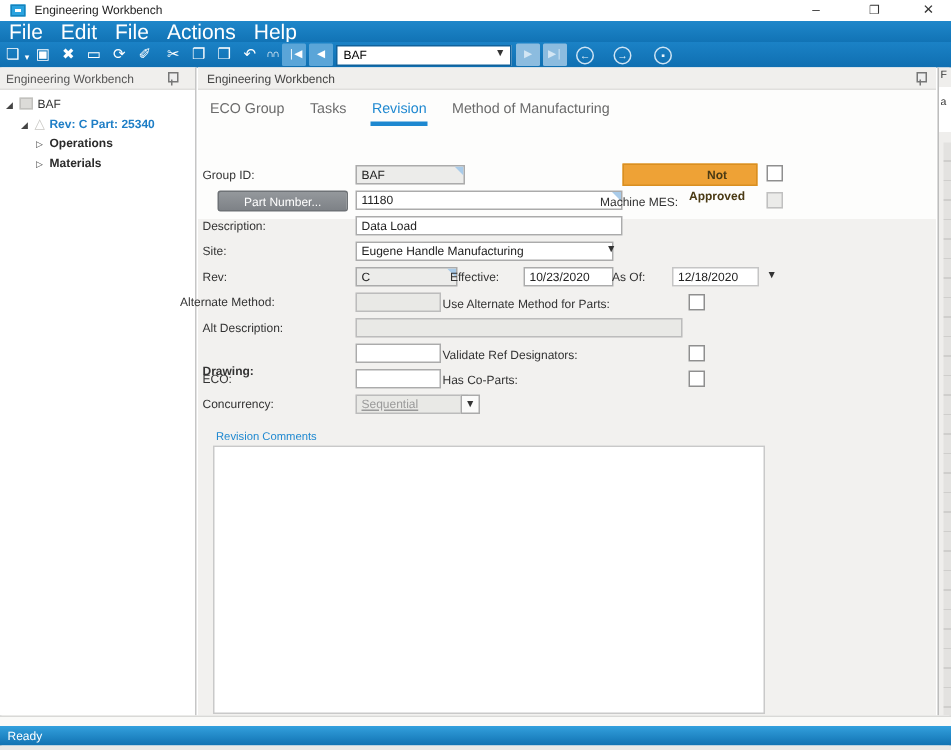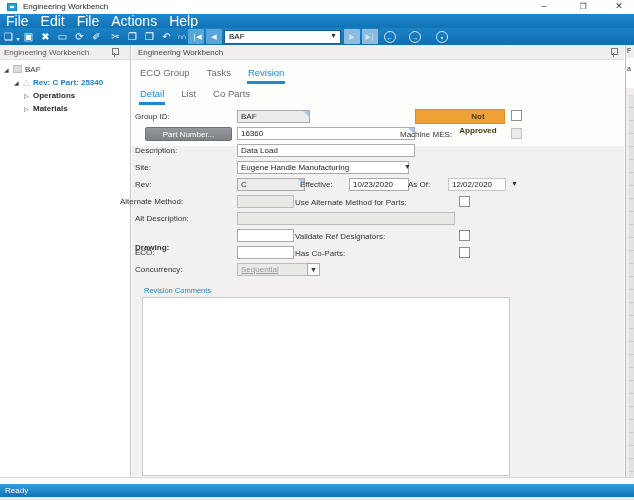--- a/index.html
+++ b/index.html
@@ -164,40 +164,36 @@
   <div class="main-header">
     <span>Engineering Workbench</span>
     <span class="pin" style="right:7px;"></span>
   </div>
 
   <div class="tabs-zone">
     <div class="tabrow" style="top:4px;">
       <span class="tab">ECO Group</span>
       <span class="tab">Tasks</span>
       <span class="tab active">Revision</span>
-    </div>
-    <div class="tabrow" style="top:25px;">
-      <span class="tab active">Detail</span>
-      <span class="tab">List</span>
-      <span class="tab">Co Parts</span>
+      <span class="tab">Method of Manufacturing</span>
     </div>
   </div>
 </div>
 
 <div class="lbl" style="left:135px; top:110px; width:96px;">Group ID:</div>
 <div class="field readonly" style="left:237px; top:110px; width:73px;">
   <span>BAF</span>
   <span class="corner"></span>
 </div>
 <div class="btn-orange" style="left:415px; top:109px; width:90px; height:15px; line-height:14px;padding-left:36px;">Not Approved</div>
 <div class="check" style="left:511px; top:110px;"></div>
 
 <div class="btn-gray" style="left:145px; top:127px; width:87px; height:14px; line-height:13px;">Part Number...</div>
 <div class="field" style="left:237px; top:127px; width:178px;">
-  <span>16360</span>
+  <span>11180</span>
   <span class="corner"></span>
 </div>
 <div class="lbl" style="left:400px; top:128px; width:107px;">Machine MES:</div>
 <div class="check disabled" style="left:511px; top:128px;"></div>
 
 <div class="lbl" style="left:135px; top:144px; width:96px;">Description:</div>
 <div class="field" style="left:237px; top:144px; width:178px;">
   <span>Data Load</span>
 </div>
 
@@ -211,21 +207,21 @@
 <div class="field readonly" style="left:237px; top:178px; width:68px;">
   <span>C</span>
   <span class="corner"></span>
 </div>
 <div class="lbl" style="left:300px; top:178px; width:44px;">Effective:</div>
 <div class="field" style="left:349px; top:178px; width:60px;">
   <span>10/23/2020</span>
 </div>
 <div class="lbl" style="left:408px; top:178px; width:35px;">As Of:</div>
 <div class="field" style="left:448px; top:178px; width:58px; border-color:#c5c5c5;">
-  <span>12/02/2020</span>
+  <span>12/18/2020</span>
 </div>
 <span class="caret-in" style="left:511px; top:180px;">▼</span>
 
 <div class="lbl" style="left:120px; top:195px; width:111px;">Alternate Method:</div>
 <div class="field disabled" style="left:237px; top:195px; width:57px;">
   <span></span>
 </div>
 <div class="lbl" style="left:295px; top:196px; width:160px;">Use Alternate Method for Parts:</div>
 <div class="check" style="left:459px; top:196px;"></div>
 

